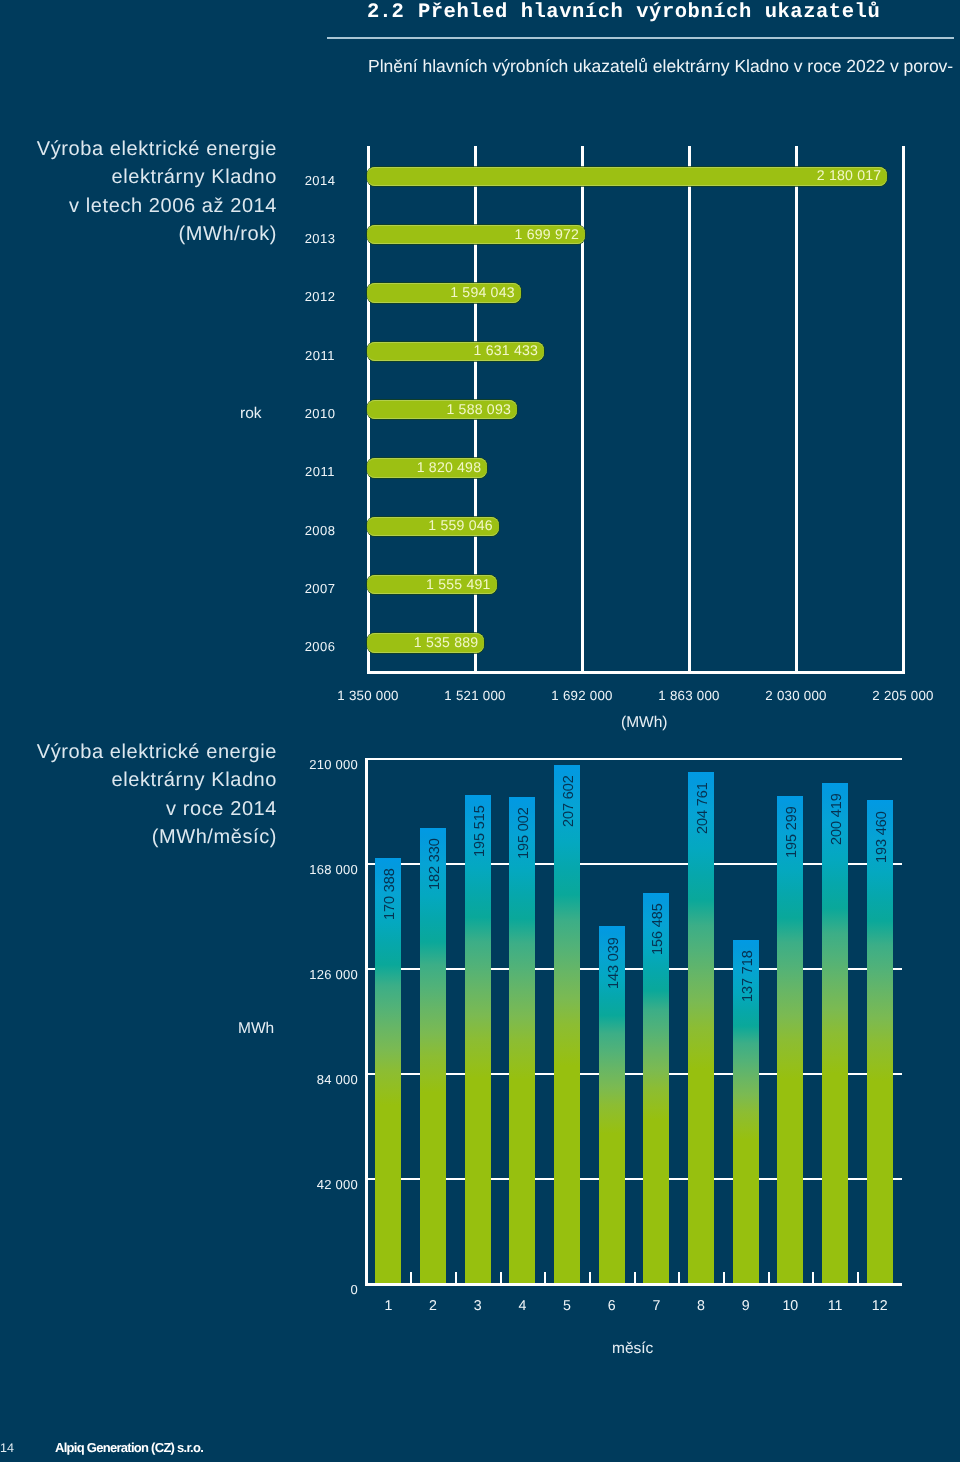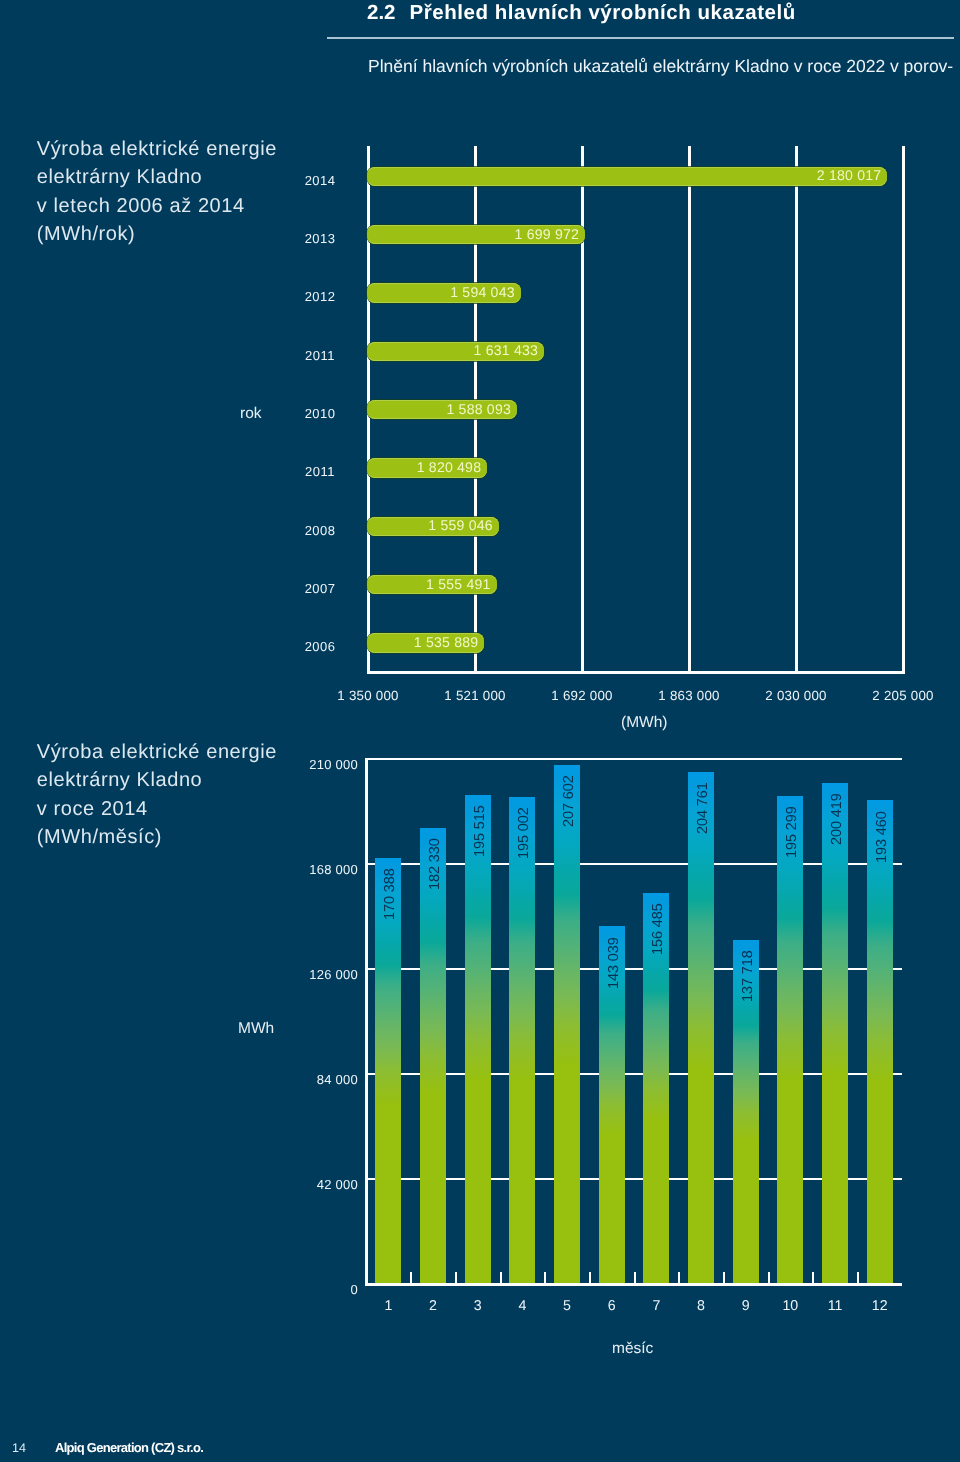--- a/index.html
+++ b/index.html
@@ -8,29 +8,29 @@
     width:960px;height:1462px;overflow:hidden;
     background:#003b5c;
     font-family:"Liberation Sans", sans-serif;
     color:#ffffff;
     -webkit-font-smoothing:antialiased;
     text-rendering:geometricPrecision;
   }
   .page{position:relative;width:960px;height:1462px;background:#003b5c;}
 
   
-  .sec-head{position:absolute;left:367px;top:0.8px;font-size:20.5px;font-weight:bold;white-space:nowrap;color:#ffffff;line-height:24px;}
+  .sec-head{position:absolute;left:367px;top:0.8px;font-size:20.5px;font-weight:bold;white-space:nowrap;color:#ffffff;line-height:24px;font-family:Liberation Mono, monospace;}
   .sec-head .num{display:inline-block;margin-right:14px;letter-spacing:0;}
   .sec-head .ttl{letter-spacing:0.54px;}
   .rule{position:absolute;left:327px;top:36.5px;width:627px;height:2.6px;background:#a9c5d4;}
   .intro{position:absolute;left:329px;top:52px;width:630px;font-size:17.55px;line-height:29.5px;color:#eef4f7;white-space:nowrap;letter-spacing:-0.02px;}
   .intro .l1{text-indent:39px;}
 
   
-  .ctitle{position:absolute;text-align:left;font-size:20px;line-height:28.3px;color:#dde8ef;letter-spacing:0.58px;}
+  .ctitle{position:absolute;text-align:right;font-size:20px;line-height:28.3px;color:#dde8ef;letter-spacing:0.58px;}
   .axname{position:absolute;font-size:15.5px;color:#e7eff4;}
 
   
   #c1{position:absolute;left:368px;top:146px;width:535px;height:525px;}
   #c1 .axis-v{position:absolute;left:-1.5px;top:0;width:3px;height:525px;background:#ffffff;}
   #c1 .axis-h{position:absolute;left:-1.5px;top:525px;width:538px;height:3px;background:#ffffff;}
   #c1 .grid{position:absolute;top:0;width:3px;height:525px;background:#ffffff;}
   #c1 .bar{position:absolute;height:19.4px;background:#9cc013;box-shadow:inset 0 1px 0 #b2cf4c, inset 0 -1px 0 #b2cf4c, 0 0 0 0.7px #14401a;border-radius:8px;}
   #c1 .bar span{position:absolute;right:6px;top:50%;transform:translateY(-50%);font-size:14.1px;color:#f2f7c8;white-space:nowrap;letter-spacing:0.2px;margin-top:-0.8px;}
   #c1 .ylab{position:absolute;right:543px;text-align:center;font-size:13px;line-height:14px;color:#eef4f7;width:80px;letter-spacing:0.45px;}
@@ -42,21 +42,21 @@
   #c2 .axis-h{position:absolute;left:-1px;top:524px;width:537px;height:3px;background:#ffffff;}
   #c2 .grid{position:absolute;left:0;width:536px;height:2.6px;background:#ffffff;}
   #c2 .tick{position:absolute;width:2px;height:13px;background:#ffffff;top:513px;}
   #c2 .bar{position:absolute;bottom:0;width:26px;}
   #c2 .vlab{position:absolute;width:26px;height:100px;margin-left:2px;font-size:14.5px;color:#063352;white-space:nowrap;
             writing-mode:vertical-rl;transform:rotate(180deg);text-align:right;line-height:26px;letter-spacing:-0.1px;}
   #c2 .ylab{position:absolute;right:544px;text-align:right;font-size:13px;line-height:14px;color:#eef4f7;width:110px;letter-spacing:0.25px;}
   #c2 .xlab{position:absolute;top:540px;font-size:14.2px;line-height:15px;color:#eef4f7;text-align:center;}
 
   
-  .pgnum{position:absolute;left:12px;top:1442px;font-size:12.5px;line-height:13px;color:#e1ecf2;text-align:center;}
+  .pgnum{position:absolute;left:0;top:1442px;font-size:12.5px;line-height:13px;color:#e1ecf2;text-align:center;}
   .footer-txt{position:absolute;left:55px;top:1441px;font-size:13px;line-height:14px;font-weight:bold;color:#ffffff;letter-spacing:-0.72px;}
 </style>
 </head>
 <body>
 
 <div class="page">
 
   <div class="sec-head">
     <span class="num">2.2</span><span class="ttl">Přehled hlavních výrobních ukazatelů</span>
   </div>

